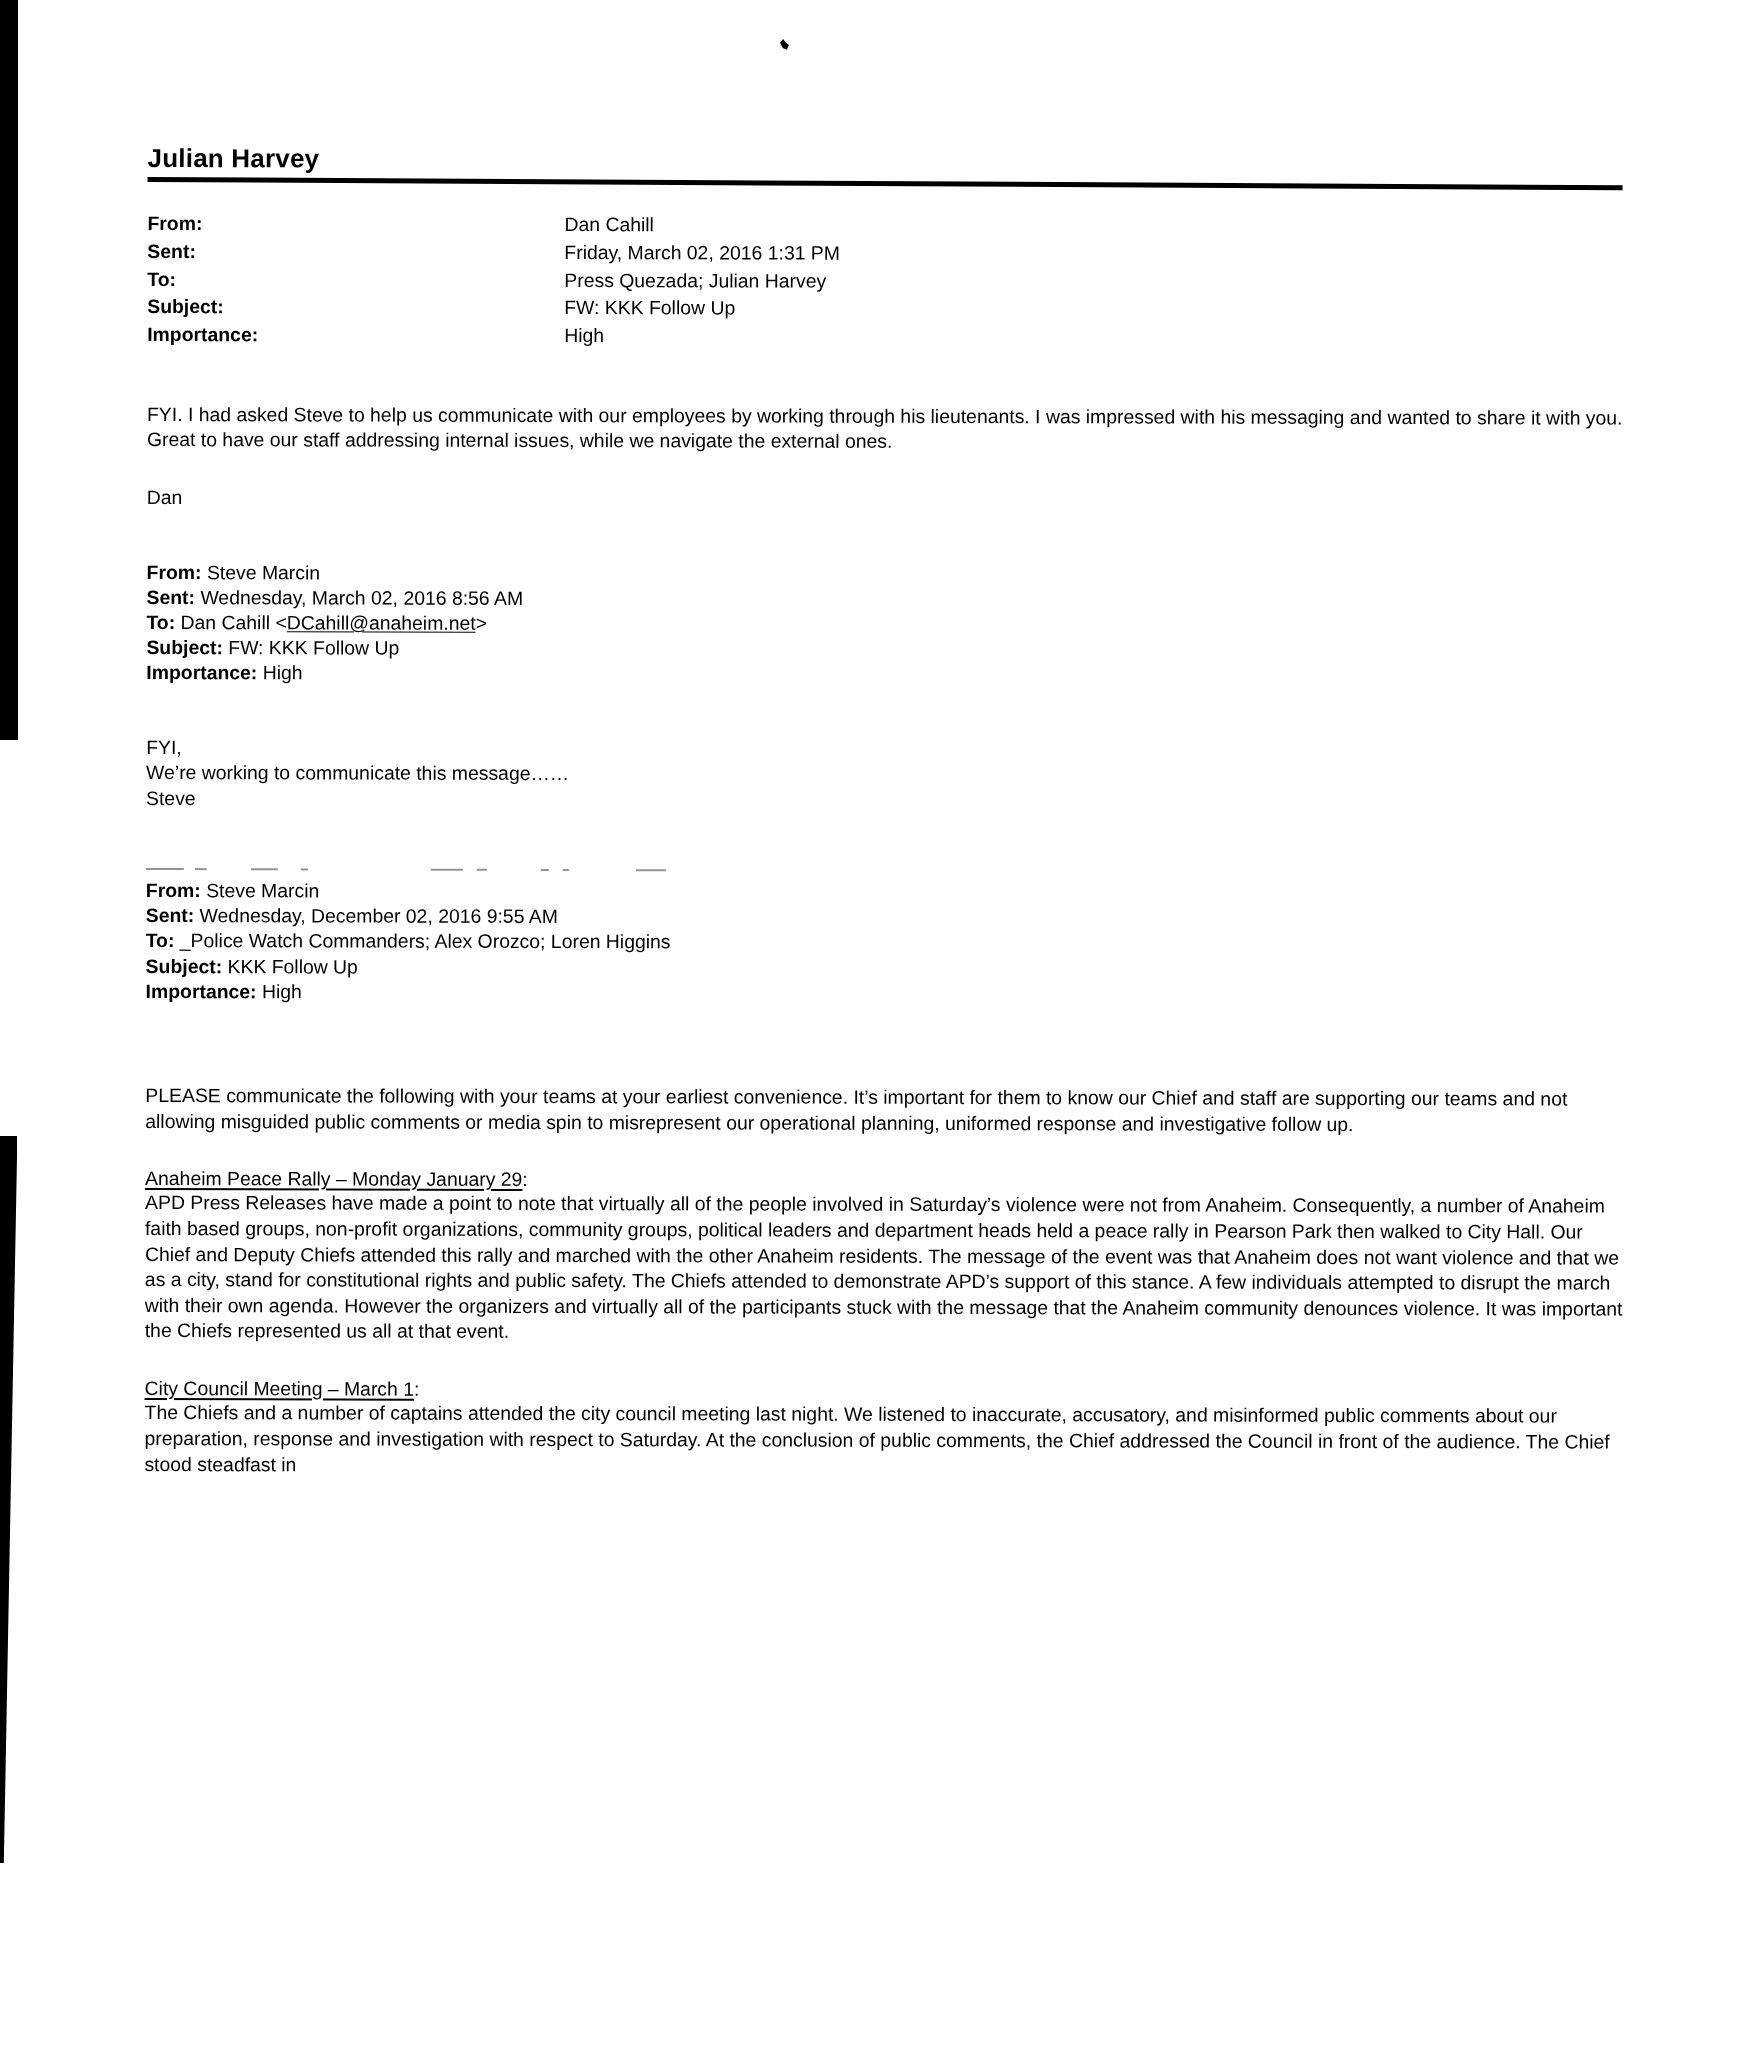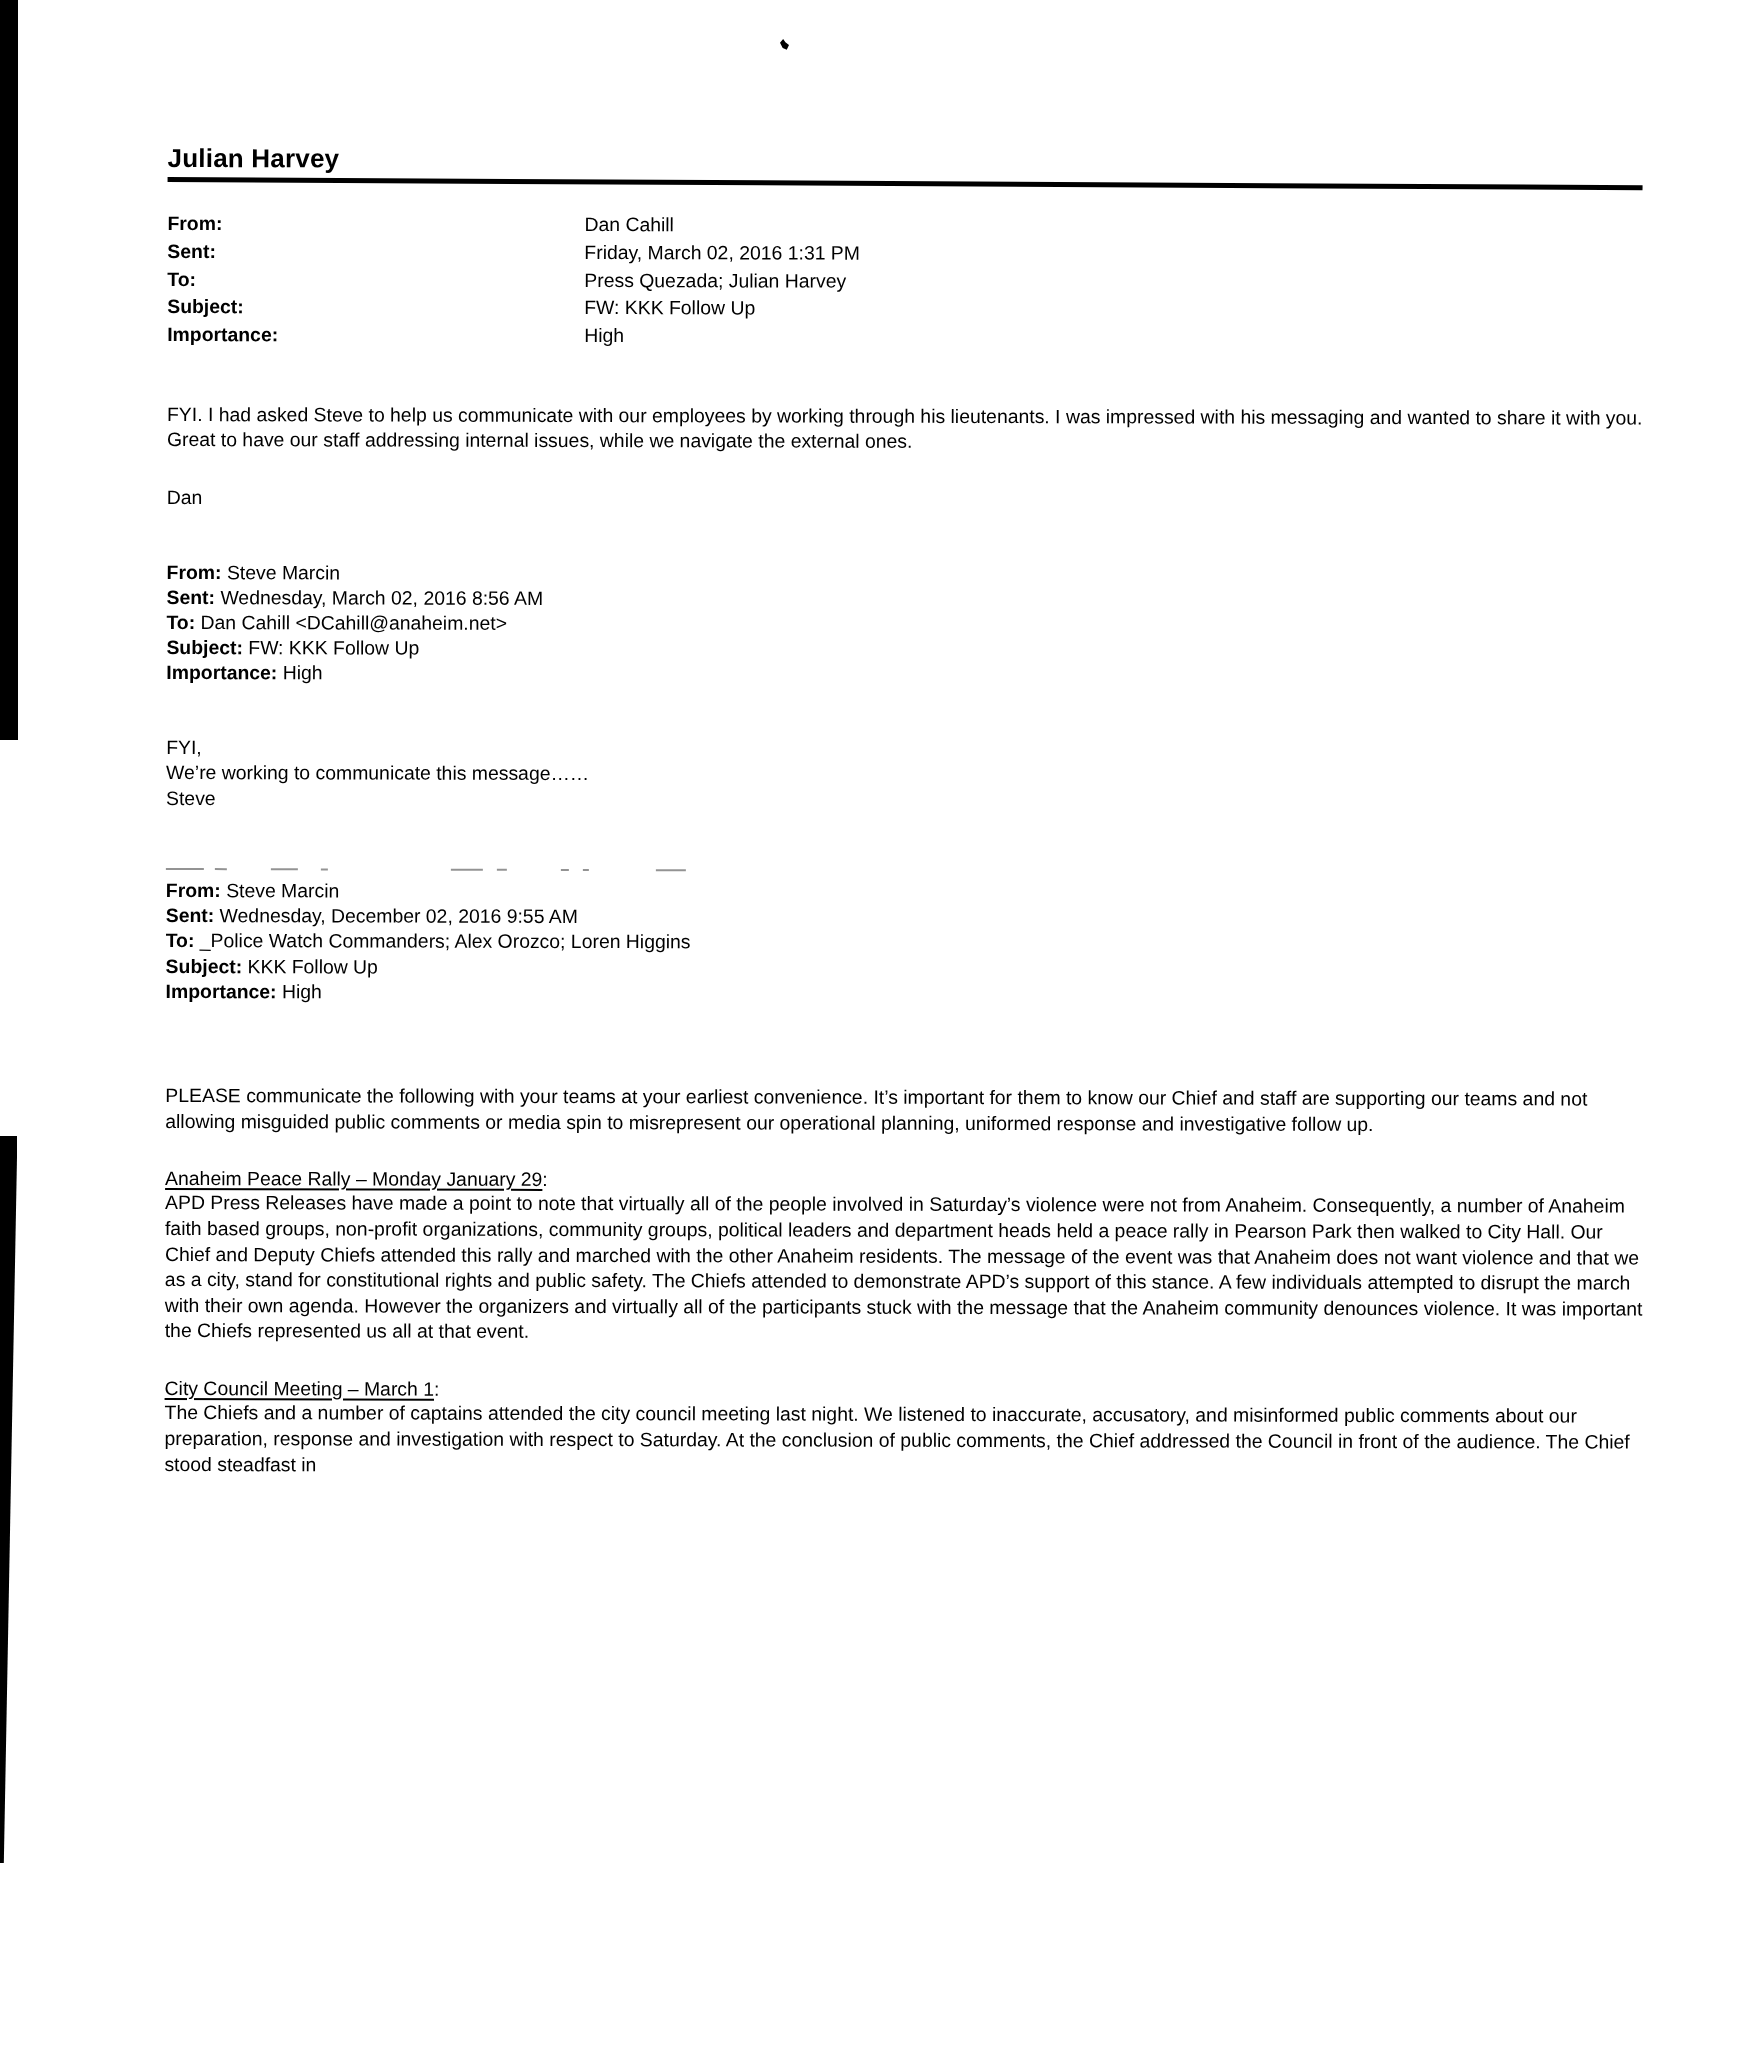--- a/index.html
+++ b/index.html
@@ -50,21 +50,21 @@
     width: 9px;
     height: 10.7px;
     background: #000000;
     clip-path: polygon(0 35%, 35% 0, 60% 30%, 100% 55%, 75% 100%, 30% 85%);
     pointer-events: none;
   }
 
   
   #content {
     position: absolute;
-    left: 168px;
+    left: 148px;
     top: 0;
     width: 1479px;
   }
 
   
   #doc-title {
     font-size: 26px;
     font-weight: bold;
     letter-spacing: 0.2px;
     padding-top: 145px;
@@ -112,20 +112,21 @@
   .blk-gap-md { height: 32px; }
 
   
   .fwd-line {
     font-size: 19.4px;
     line-height: 1.30;
     white-space: nowrap;
   }
   .fwd-line b { font-weight: bold; }
   .email-link {
+    text-decoration: underline;
     text-underline-offset: 1.7px;
     text-align: center;
   }
 
   
   .sep-faint {
     position: relative;
     height: 17.4px;
     width: 826px;
     opacity: 0.42;

